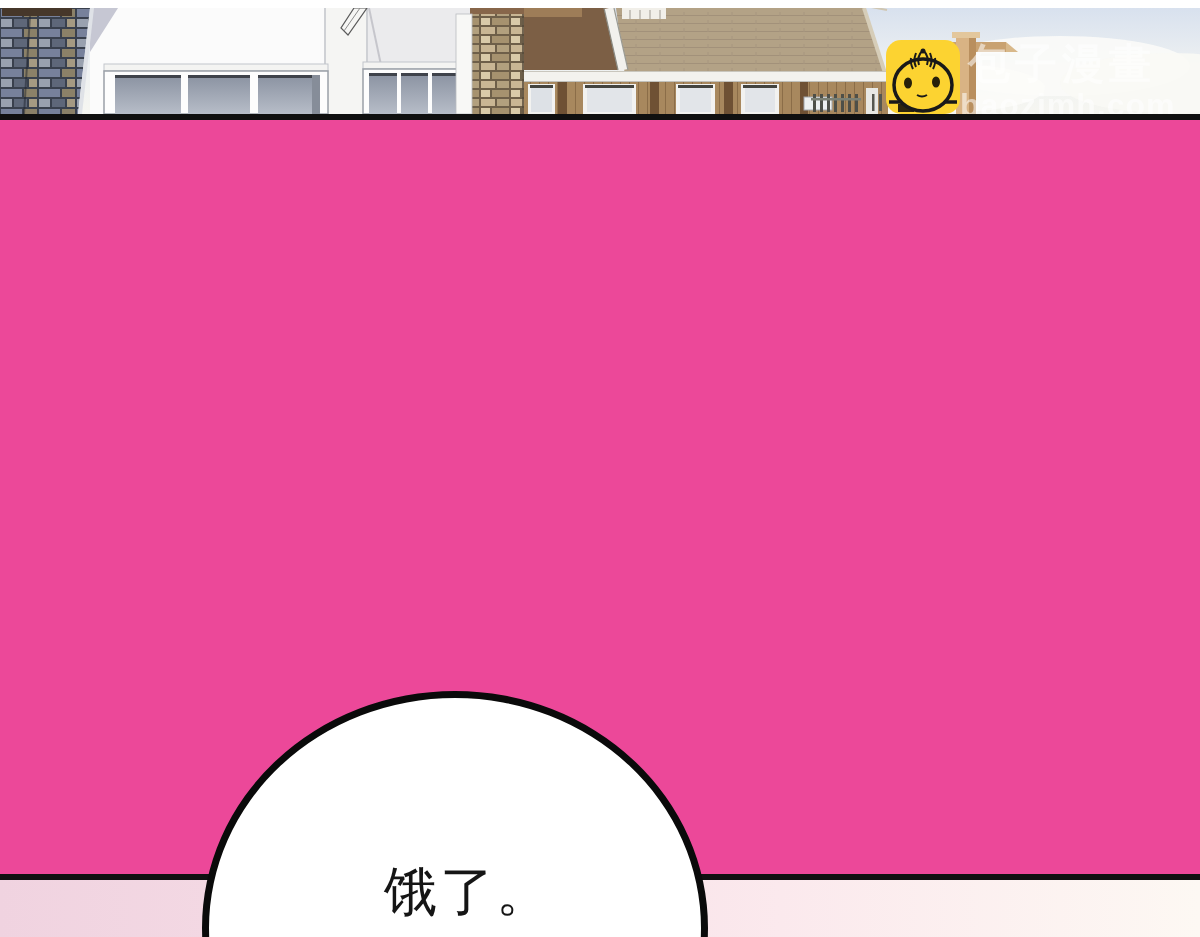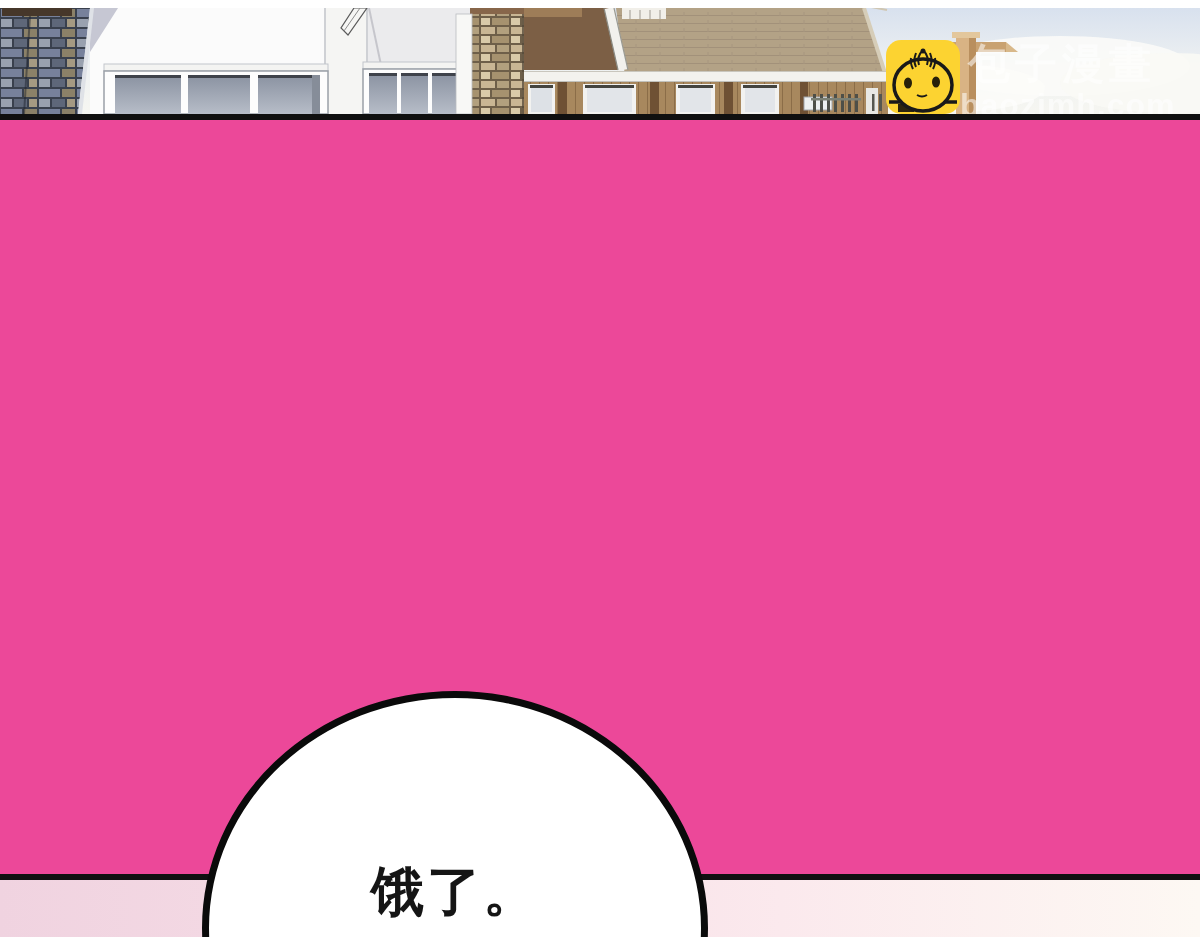--- a/index.html
+++ b/index.html
@@ -36,22 +36,22 @@
       var(--footer-pink-end,#fdf8f3) 100%);
   }
   
   .speech-bubble{
     position:absolute;left:202px;top:683px;width:506px;height:474px;
     background:var(--bubble-fill,#ffffff);
     border:7px solid var(--bubble-border,#0a0a0a);
     border-radius:50%;z-index:3;box-sizing:border-box;
   }
   .bubble-text{
-    position:absolute;left:0;top:158px;width:100%;text-align:center;
-    font-size:54px;font-weight:700;letter-spacing:2px;
+    position:absolute;left:13px;top:158px;width:100%;text-align:center;
+    font-size:54px;font-weight:400;letter-spacing:2px;
     color:var(--text-black,#151515);
   }
 </style>
 </head>
 <body>
 
 <div class="comic-page">
 
   <div class="header-art">
     <svg class="strip" width="1200" height="106" viewBox="0 0 1200 106">

